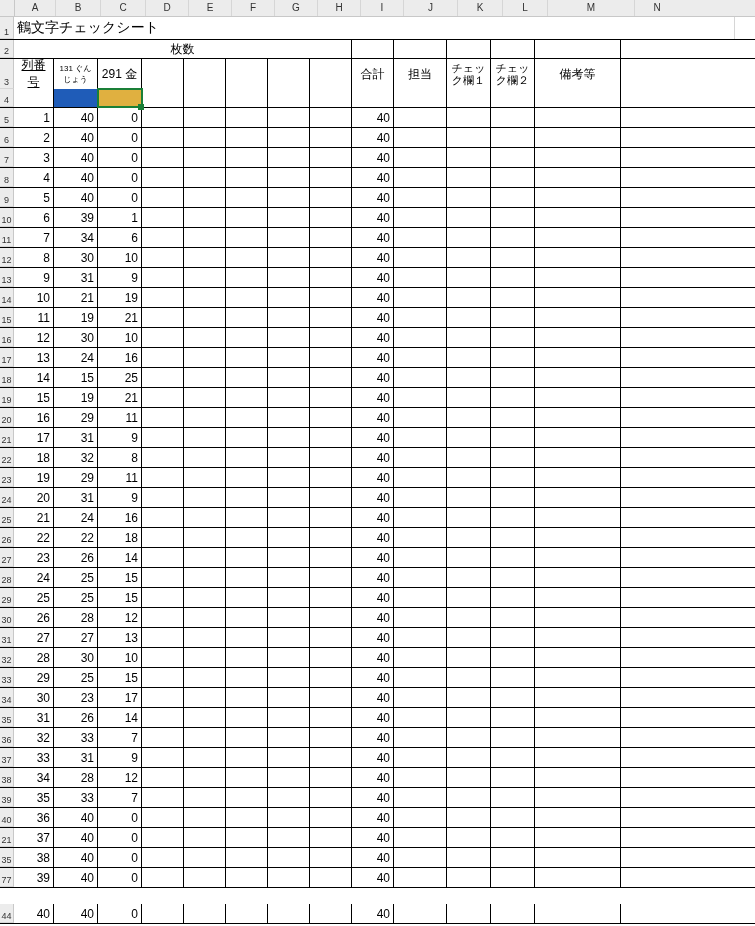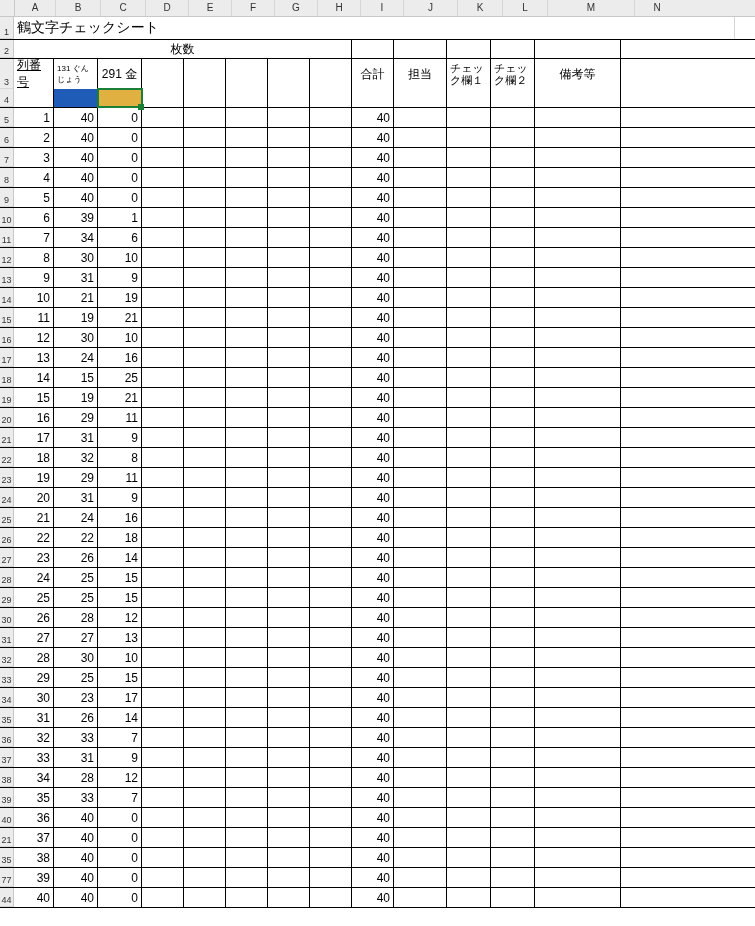--- a/index.html
+++ b/index.html
@@ -14,21 +14,21 @@
   .cB{width:44px;}
   .cC{width:44px;}
   .cD,.cE,.cF,.cG,.cH{width:42px;}
   .cI{width:42px;}
   .cJ{width:53px;}
   .cK{width:44px;}
   .cL{width:44px;}
   .cM{width:86px;}
   .cN{width:44px;border-right:none;}
   .num{justify-content:flex-end;}
-  .ctr{justify-content:center;text-align:left;}
+  .ctr{justify-content:center;text-align:center;}
   .title{font-size:14px;}
   .hsmall{font-size:8px;}
   .fillBlue{background:#1f5cb8;}
   .fillGold{background:#e0b040;}
   .sel{outline:2px solid #1a7f37;outline-offset:-1px;z-index:5;position:relative;}
   .selhandle{position:absolute;width:6px;height:6px;background:#1a7f37;right:-3px;bottom:-3px;}
 </style>
 </head>
 <body>
 
@@ -764,21 +764,21 @@
         <div class="cell cF"></div>
         <div class="cell cG"></div>
         <div class="cell cH"></div>
         <div class="cell cI num">40</div>
         <div class="cell cJ"></div>
         <div class="cell cK"></div>
         <div class="cell cL"></div>
         <div class="cell cM" style="border-right:1px solid #000;"></div>
         <div class="cell cN" style="border:none;"></div>
       </div>
-      <div class="row" style="height: 19px;">
+      <div class="row" style="height: 19px; margin-top: 16px;">
         <div class="rh">44</div>
         <div class="cell cA num">40</div>
         <div class="cell cB num">40</div>
         <div class="cell cC num">0</div>
         <div class="cell cD"></div>
         <div class="cell cE"></div>
         <div class="cell cF"></div>
         <div class="cell cG"></div>
         <div class="cell cH"></div>
         <div class="cell cI num">40</div>

